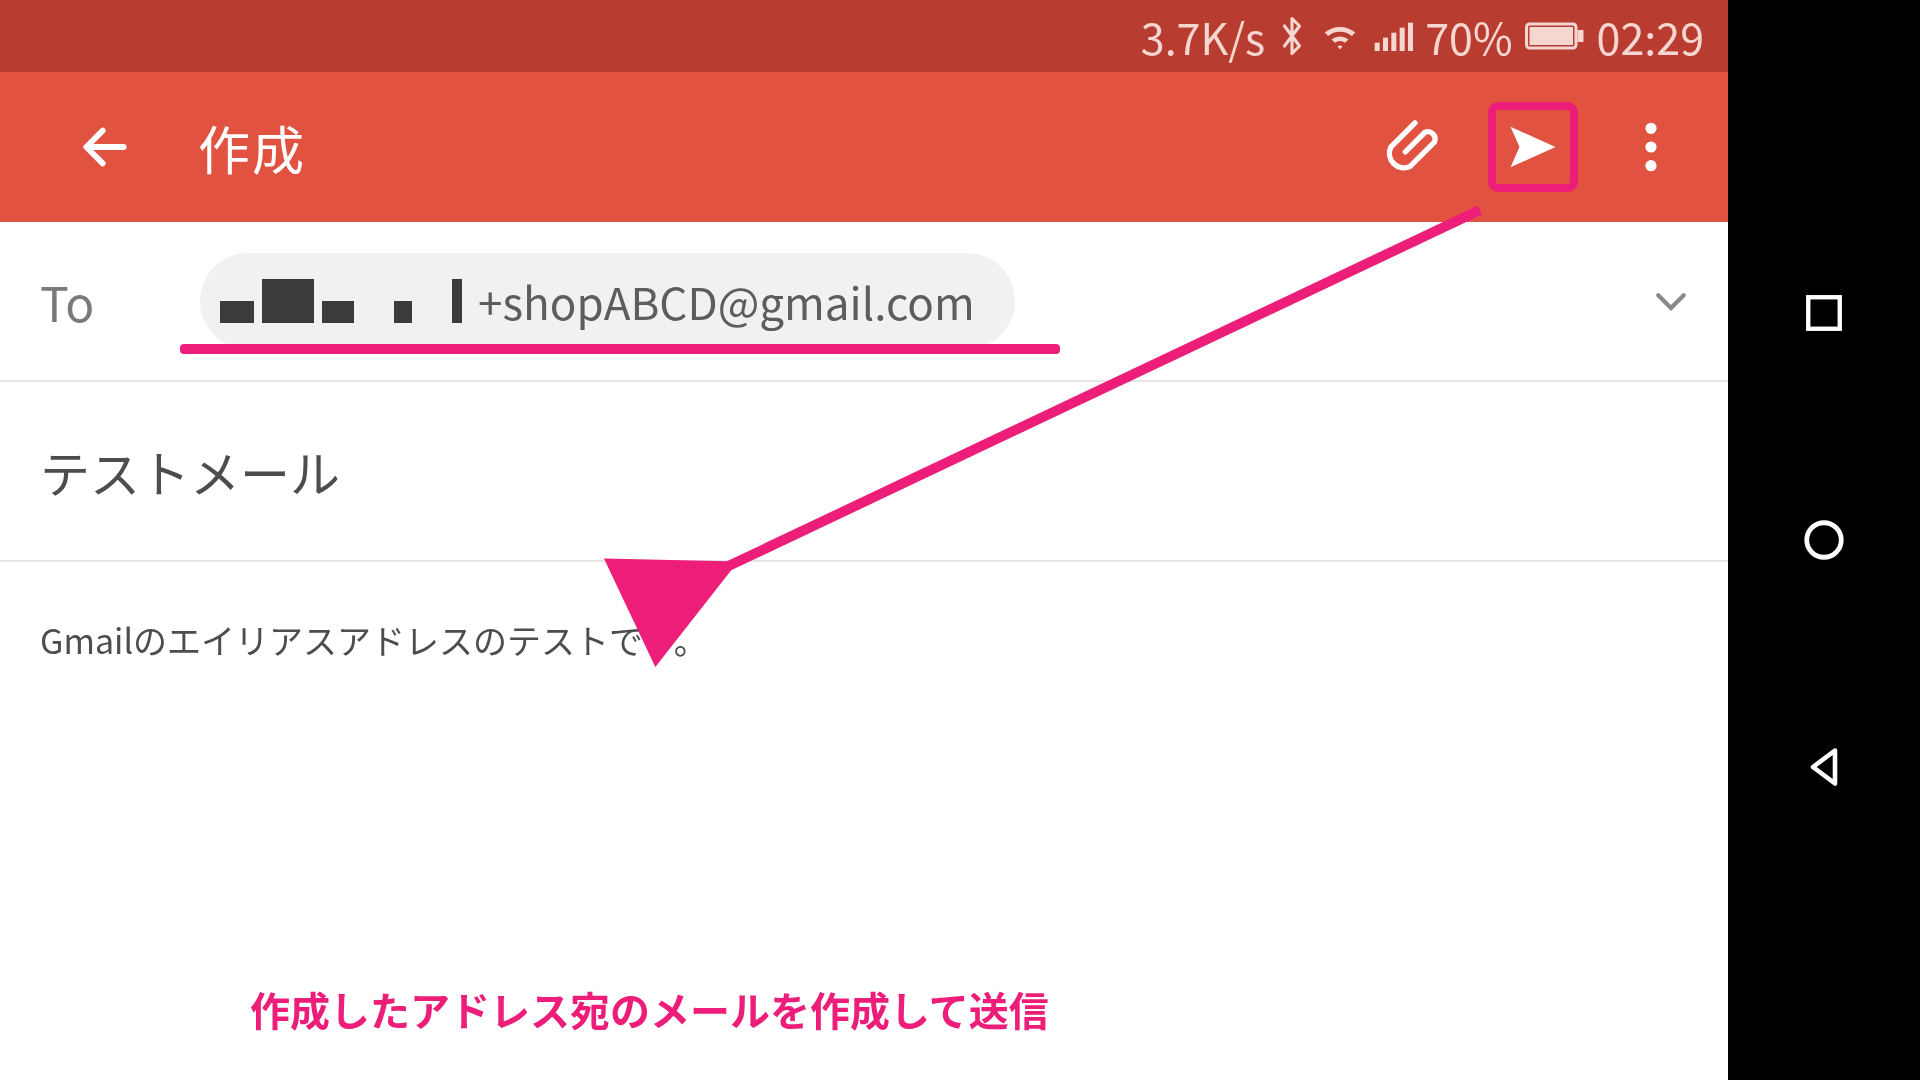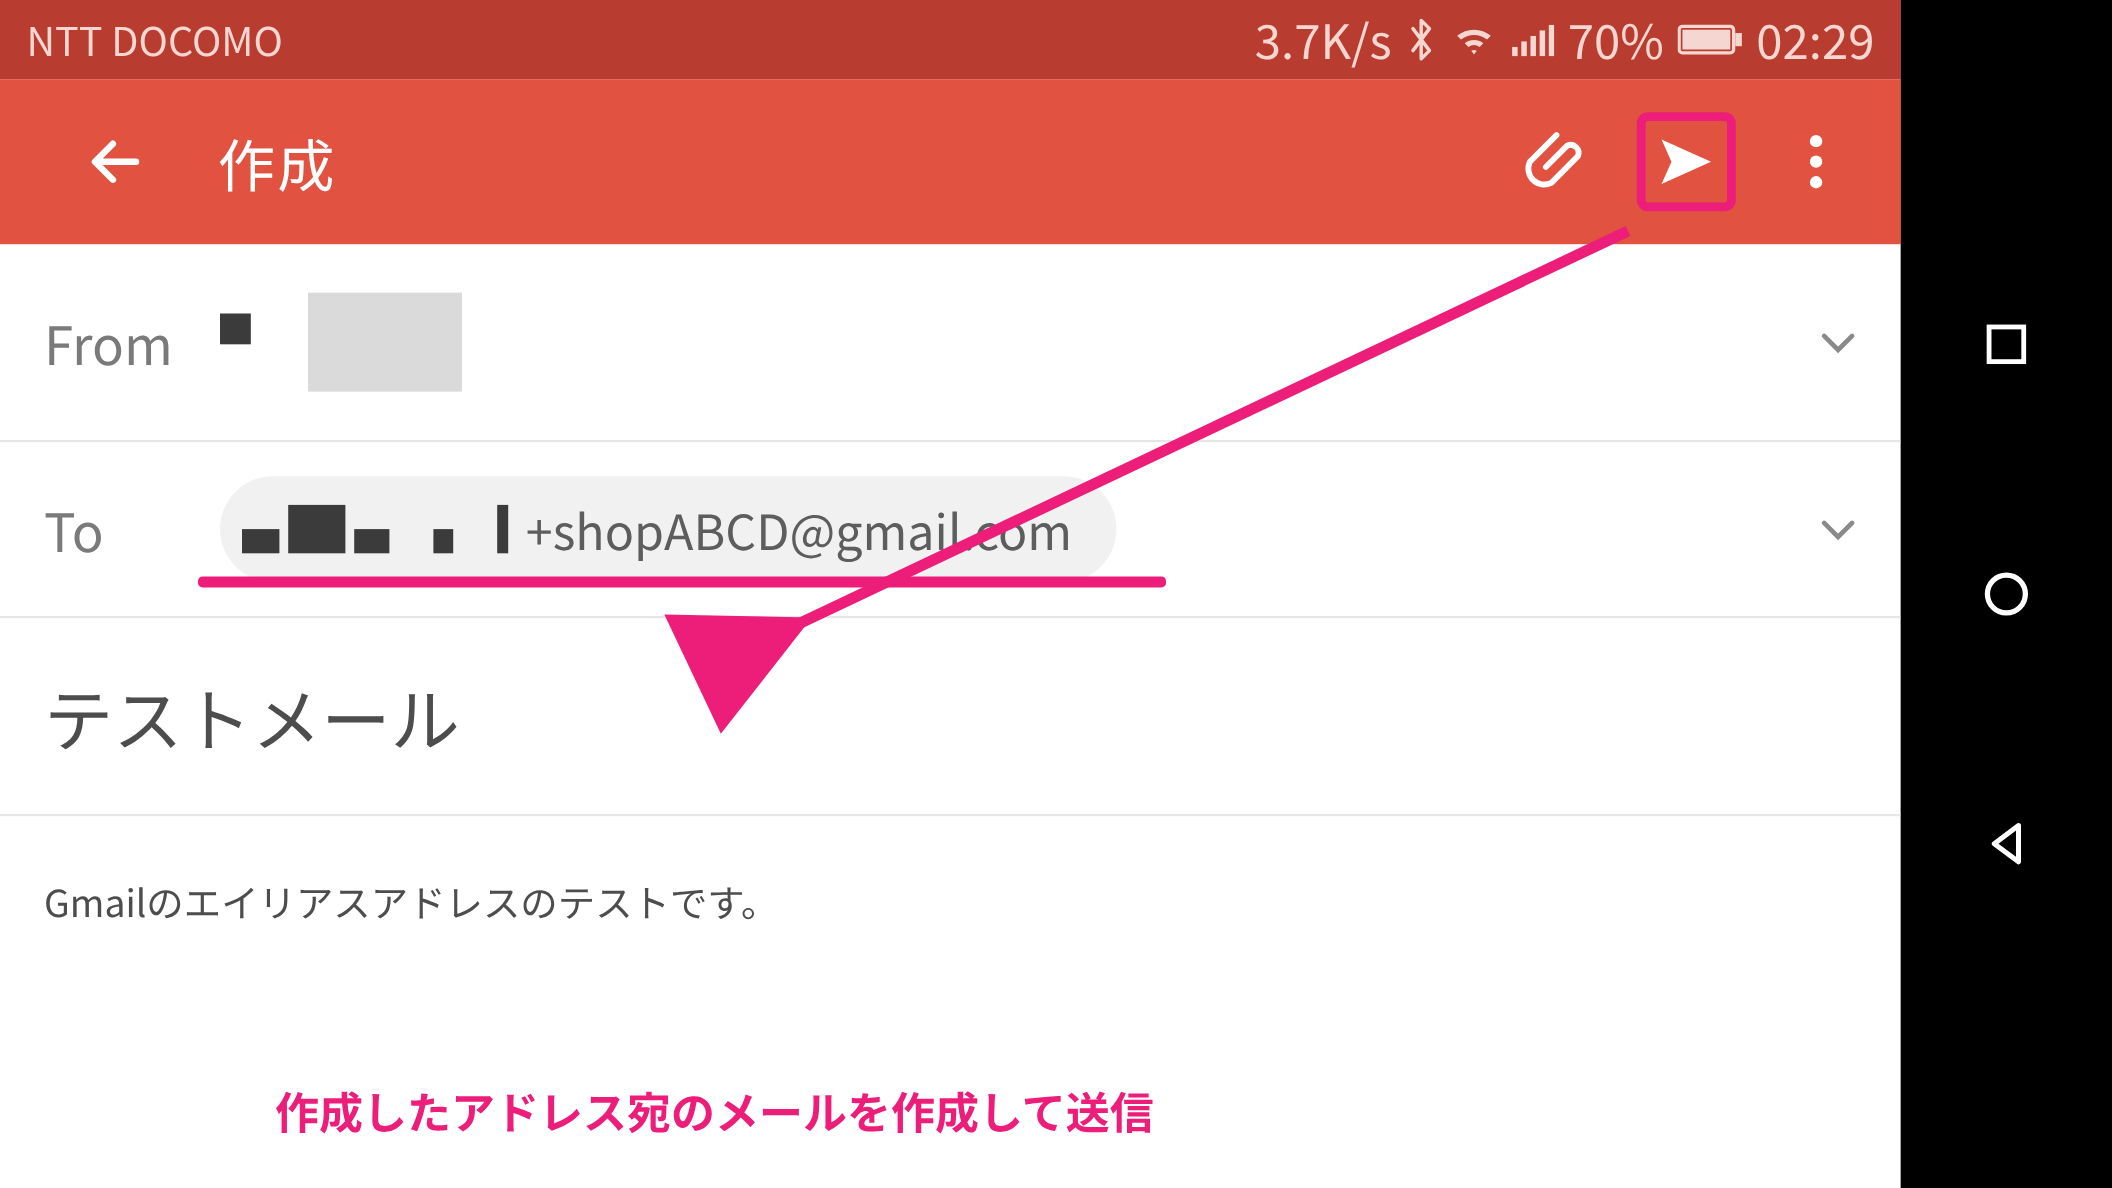--- a/index.html
+++ b/index.html
@@ -135,21 +135,20 @@
   svg { display:block; }
 </style>
 </head>
 <body>
 
 <div class="device">
 
   <div class="app">
 
     <div class="statusbar">
-      <span class="status-left">NTT DOCOMO</span>
       <div class="status-right">
         <span class="txt">3.7K/s</span>
         <span class="icon">
           <svg width="30" height="40" viewBox="0 0 24 32">
               <path d="M6 8 L18 24 L12 30 L12 2 L18 8 L6 24" stroke="#F6D6D1" stroke-width="2.5" fill="none" stroke-linejoin="round" stroke-linecap="round"></path>
             </svg>
         </span>
         <span class="icon">
           <svg width="42" height="34" viewBox="0 0 24 20">
               <path d="M12 18 L13.5 16 A3 3 0 0 0 10.5 16 Z M7 12 A8 8 0 0 1 17 12 L15 14 A5 5 0 0 0 9 14 Z M3 8 A14 14 0 0 1 21 8 L19 10 A11 11 0 0 0 5 10 Z" fill="#F6D6D1"></path>
@@ -196,33 +195,20 @@
       </div>
       <div class="tbtn">
         <svg width="40" height="56" viewBox="0 0 12 24">
             <circle cx="6" cy="4" r="2.4" fill="#fff"></circle>
             <circle cx="6" cy="12" r="2.4" fill="#fff"></circle>
             <circle cx="6" cy="20" r="2.4" fill="#fff"></circle>
           </svg>
       </div>
     </div>
 
-    <div class="row from">
-      <div class="label">From</div>
-      <div class="value">
-        <span class="blur-dark" style="width:28px;height:28px;margin-bottom:24px"></span>
-        <span style="width:20px"></span>
-        <span class="blur-chunk" style="width:140px;height:90px"></span>
-      </div>
-      <div class="chev">
-        <svg width="34" height="24" viewBox="0 0 24 16">
-            <path d="M3 4 L12 13 L21 4" stroke="#8A8A8A" stroke-width="3" fill="none" stroke-linecap="round"></path>
-          </svg>
-      </div>
-    </div>
 
     <div class="row to">
       <div class="label">To</div>
       <div class="value">
         <div class="chip">
           <span class="redact">
             <span class="blur-dark" style="width:34px;height:22px"></span>
             <span class="blur-dark" style="width:52px;height:44px"></span>
             <span class="blur-dark" style="width:32px;height:22px"></span>
             <span style="width:24px"></span>
@@ -235,21 +221,21 @@
       </div>
       <div class="chev">
         <svg width="34" height="24" viewBox="0 0 24 16">
             <path d="M3 4 L12 13 L21 4" stroke="#8A8A8A" stroke-width="3" fill="none" stroke-linecap="round"></path>
           </svg>
       </div>
       <div class="to-underline"></div>
     </div>
 
     <div class="row subject">
-      <div class="value" style="color:#4D4D4D; font-size:63px">テストメール</div>
+      <div class="value" style="color:#4D4D4D; font-size:50px">テストメール</div>
     </div>
 
     <div class="body-area">
       <span>Gmailのエイリアスアドレスのテストです。</span>
     </div>
 
     <svg class="anno-arrow" style="left:0;top:0" width="1728" height="1080" viewBox="0 0 1728 1080">
       <defs>
         <marker id="arrowhead" markerWidth="14" markerHeight="12" refX="2" refY="6" orient="auto">
           <path d="M12 0 L0 6 L12 12 Z" fill="#EC1E79"></path>

